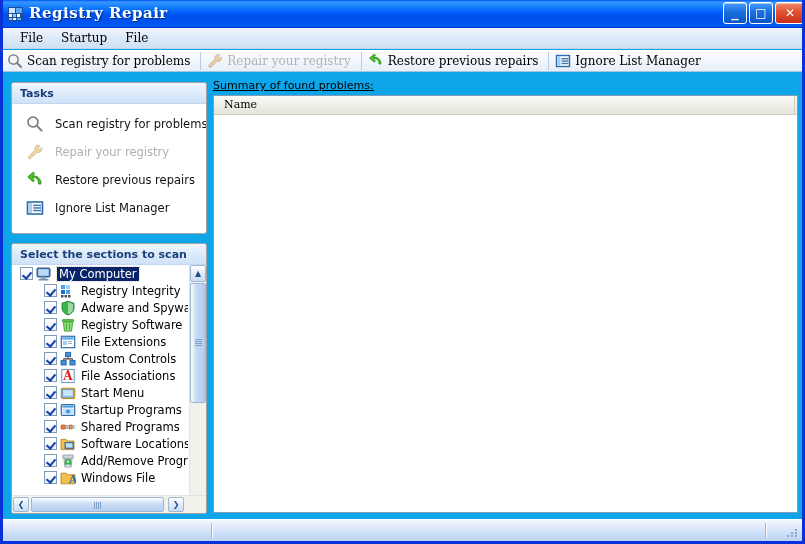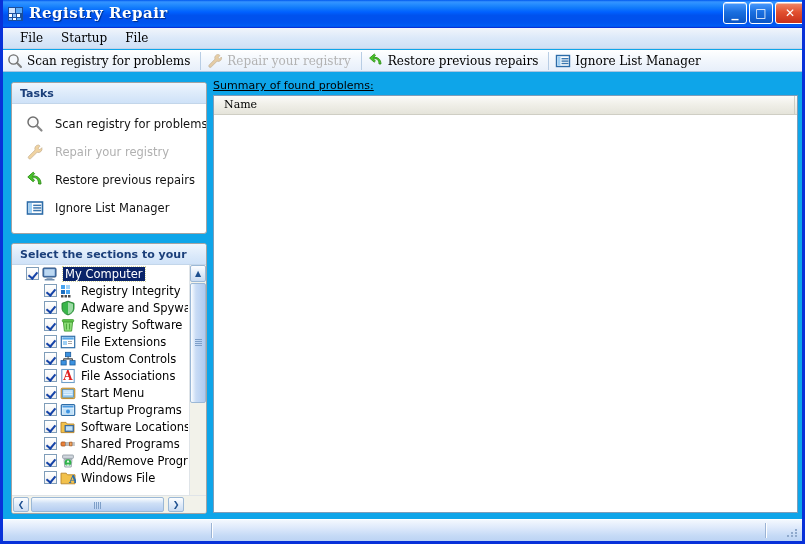--- a/index.html
+++ b/index.html
@@ -169,21 +169,21 @@
     overflow: hidden;
   }
   .tree-inner {
     position: absolute; left: 0; top: 0;
     width: 176px; height: 232px;
     overflow: hidden;
   }
   .tree-row {
     display: flex; align-items: center;
     height: 17px;
-    padding-left: 14px;
+    padding-left: 8px;
     white-space: nowrap;
   }
   .tree-row.child { padding-left: 32px; }
   .cb {
     width: 13px; height: 13px;
     box-sizing: border-box;
     border: 1px solid #7f9db9;
     background: linear-gradient(to bottom, #ffffff 0%, #f0f0f0 100%);
     position: relative;
     flex: 0 0 13px;
@@ -454,21 +454,21 @@
             <rect x="7.2" y="10.8" width="8" height="1.5" fill="#3b77b0"></rect>
           </svg>
         </span>
         <span class="task-label">Ignore List Manager</span>
       </div>
     </div>
   </div>
 
   <div class="panel" id="sections-panel">
     <div class="panel-head">
-      <span class="panel-head-text">Select the sections to your</span>
+      <span class="panel-head-text">Select the sections to scan</span>
     </div>
     <div class="tree-area">
       <div class="tree-inner">
 
         <div class="tree-row selected">
           <span class="cb"></span>
           <span class="tree-icon">
             <svg width="16" height="16" viewBox="0 0 16 16">
               <rect x="1" y="2" width="13" height="9" rx="1" fill="#4f81bd" stroke="#2c4f7c" stroke-width="1"></rect>
               <rect x="2.3" y="3.2" width="10.4" height="6.6" fill="#bcd8f2"></rect>
@@ -578,39 +578,39 @@
               <circle cx="8" cy="9.4" r="2" fill="#3c92e0"></circle>
             </svg>
           </span>
           <span class="tree-label">Startup Programs</span>
         </div>
 
         <div class="tree-row child">
           <span class="cb"></span>
           <span class="tree-icon">
             <svg width="16" height="16" viewBox="0 0 16 16">
-              <path d="M1 3.4h5l1.3 1.6h6.7v8.6H1z" fill="#f2c14b" stroke="#b8862a" stroke-width="0.9"></path>
-              <rect x="5" y="6.4" width="8.4" height="6" fill="#5b8fc9" stroke="#2d5f96" stroke-width="0.8"></rect>
-              <rect x="6" y="7.3" width="6.4" height="4.2" fill="#bfe0f8"></rect>
-            </svg>
-          </span>
-          <span class="tree-label">Software Locations</span>
-        </div>
-
-        <div class="tree-row child">
-          <span class="cb"></span>
-          <span class="tree-icon">
-            <svg width="16" height="16" viewBox="0 0 16 16">
               <rect x="1" y="6" width="4.5" height="4" rx="1" fill="#e8803a" stroke="#a4541c" stroke-width="0.8"></rect>
               <rect x="5.5" y="6.8" width="4" height="2.4" fill="#c8c8c8" stroke="#8a8a8a" stroke-width="0.7"></rect>
               <path d="M9.5 6.2h2.6v3.6H9.5z" fill="#f0a864" stroke="#a4541c" stroke-width="0.8"></path>
               <path d="M12.1 7h2.8M12.1 9h2.8" stroke="#8a8a8a" stroke-width="1.2"></path>
             </svg>
           </span>
           <span class="tree-label">Shared Programs</span>
+        </div>
+
+        <div class="tree-row child">
+          <span class="cb"></span>
+          <span class="tree-icon">
+            <svg width="16" height="16" viewBox="0 0 16 16">
+              <path d="M1 3.4h5l1.3 1.6h6.7v8.6H1z" fill="#f2c14b" stroke="#b8862a" stroke-width="0.9"></path>
+              <rect x="5" y="6.4" width="8.4" height="6" fill="#5b8fc9" stroke="#2d5f96" stroke-width="0.8"></rect>
+              <rect x="6" y="7.3" width="6.4" height="4.2" fill="#bfe0f8"></rect>
+            </svg>
+          </span>
+          <span class="tree-label">Software Locations</span>
         </div>
 
         <div class="tree-row child">
           <span class="cb"></span>
           <span class="tree-icon">
             <svg width="16" height="16" viewBox="0 0 16 16">
               <rect x="2.6" y="2" width="10.8" height="3.4" rx="0.7" fill="#cfd6dd" stroke="#8a949e" stroke-width="0.8"></rect>
               <path d="M4 6.4h8l-0.8 7.6H4.8z" fill="#e9eef3" stroke="#8a949e" stroke-width="0.8"></path>
               <circle cx="8" cy="9.6" r="3.3" fill="#2fb34a"></circle>
               <path d="M8 6.9l1.5 2.6h-3z" fill="#ffffff"></path>

